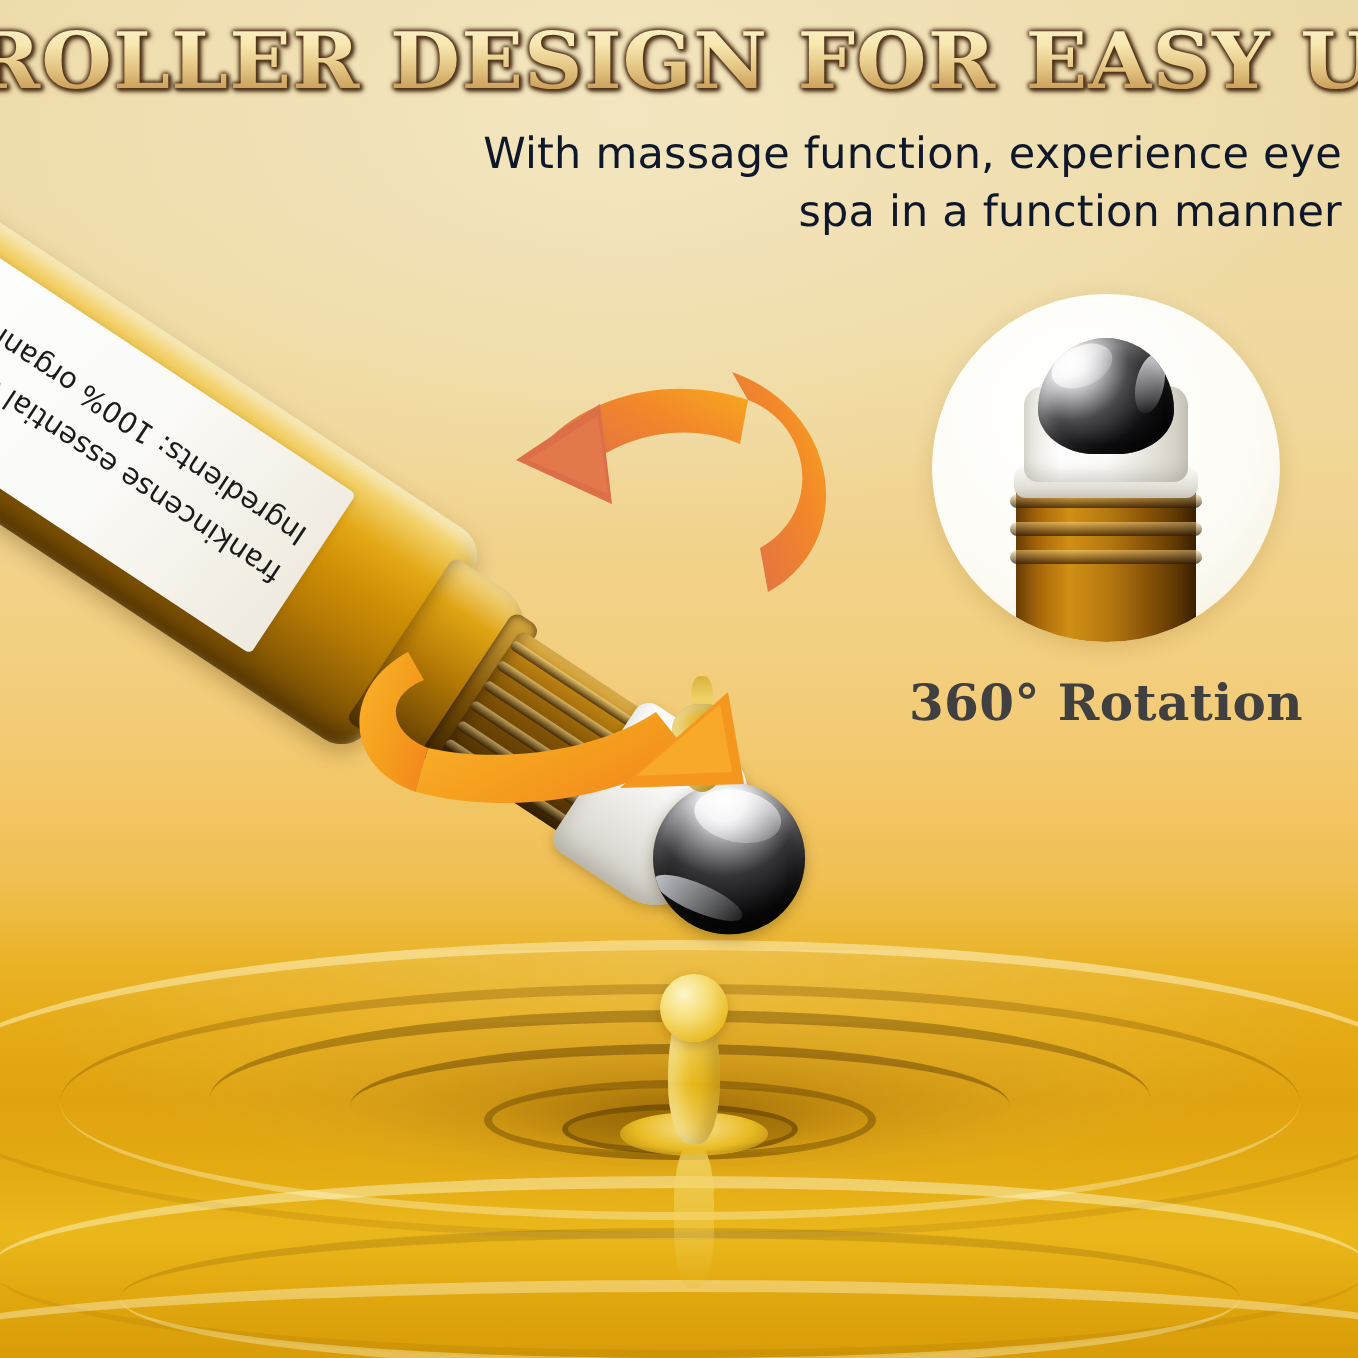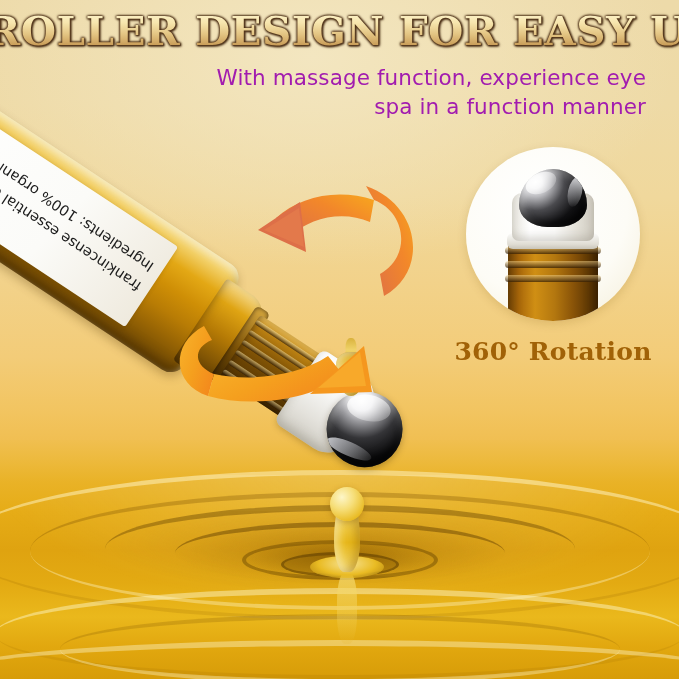--- a/index.html
+++ b/index.html
@@ -123,25 +123,25 @@
     -webkit-background-clip:text; background-clip:text;
     color:transparent; -webkit-text-fill-color:transparent;
     filter:drop-shadow(0 0 1.1px #4a2c12) drop-shadow(0 0 1.1px #4a2c12)
            drop-shadow(1px 1px .6px rgba(60,34,12,.75));
     white-space:nowrap;
     transform:scaleX(1.04);
   }
 
   
   .subtitle{
-    position:absolute; right:33px; top:63px; width:460px;
+    position:absolute; right:8px; top:63px; width:460px;
     text-align:right;
     font-family:"DejaVu Sans", sans-serif;
     font-size:21.5px; line-height:29px;
-    color:#a21caf; letter-spacing:.1px;
+    color:#0f172a; letter-spacing:.1px;
   }
   .subtitle div{ display:block; }
 
   
   .bottle-group{
     position:absolute; left:-118px; top:46px;
     width:520px; height:130px;
     transform:rotate(33.5deg);
     transform-origin:0 50%;
   }
@@ -296,21 +296,21 @@
     position:absolute; right:5px; top:8px; width:14px; height:30px;
     border-radius:50%; transform:rotate(12deg);
     background:linear-gradient(180deg, rgba(245,246,250,.80), rgba(255,255,255,.05));
   }
 
   
   .rotation-caption{
     position:absolute; left:446px; top:337px; width:214px;
     text-align:center;
     font-family:"DejaVu Serif", serif;
-    font-weight:700; font-size:25px; color:#a16207;
+    font-weight:700; font-size:25px; color:#404040;
     letter-spacing:.2px;
   }
 </style>
 </head>
 <body>
 
 <div class="stage">
 
   <div class="bg-cream"></div>
   <div class="bg-oil"></div>

